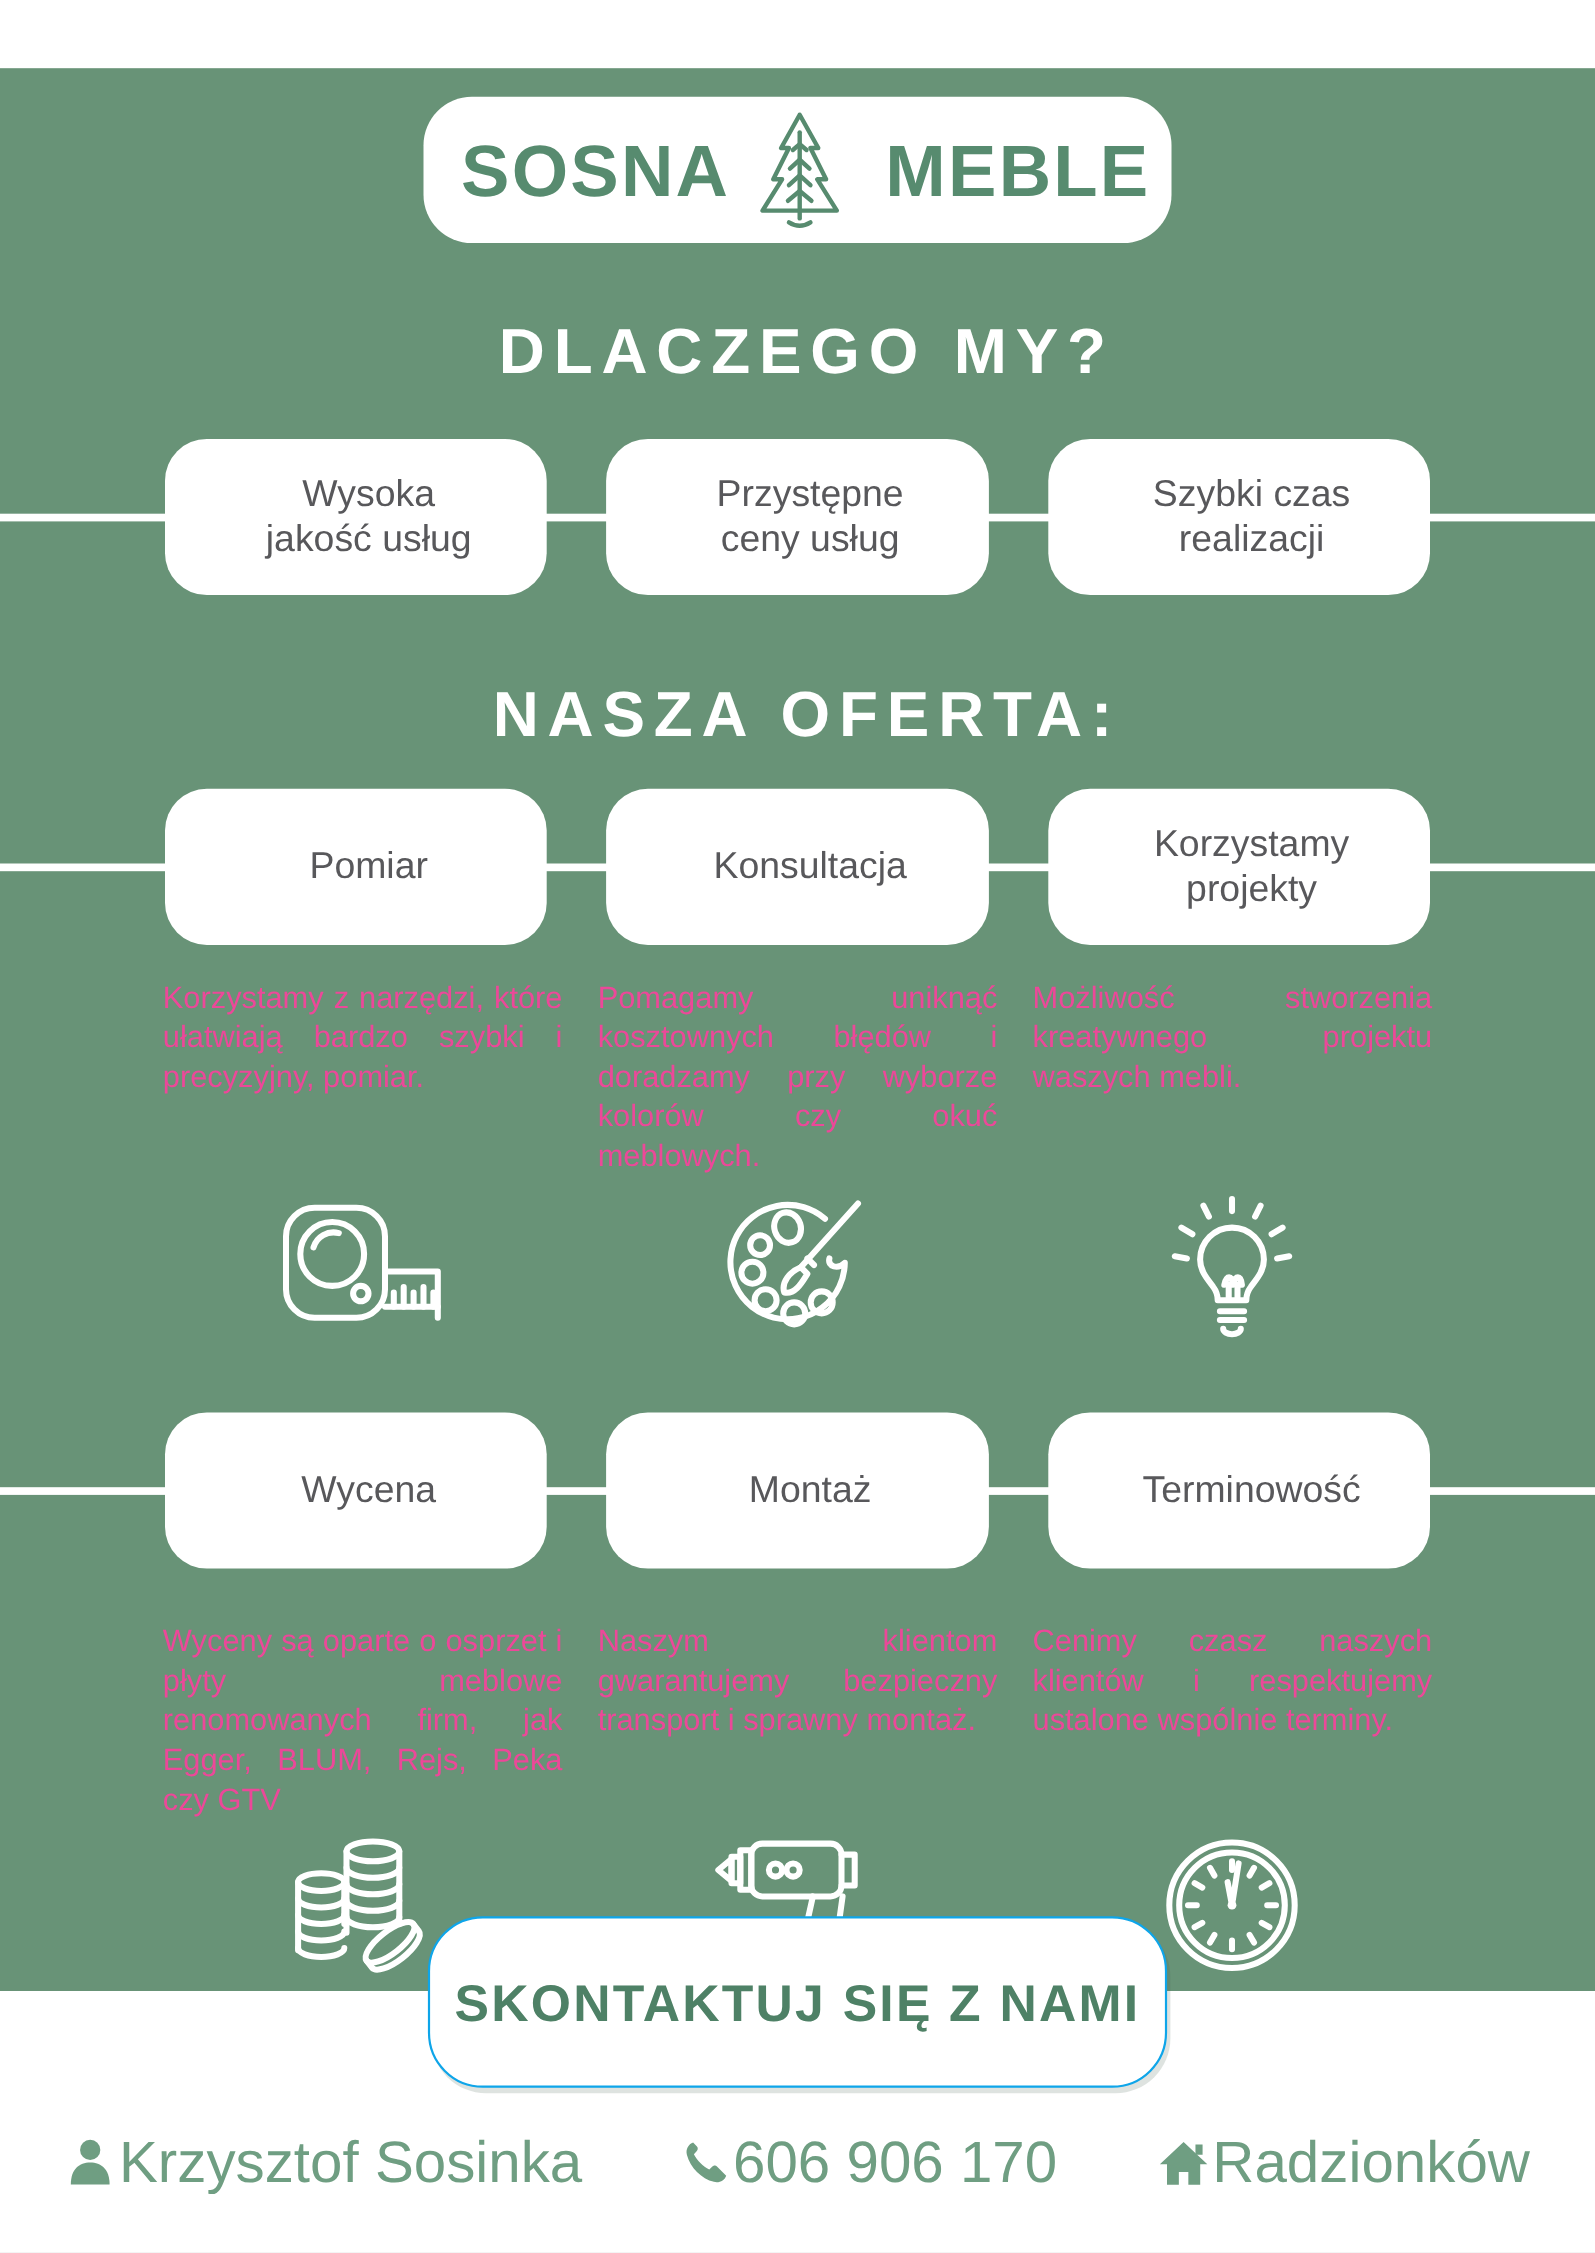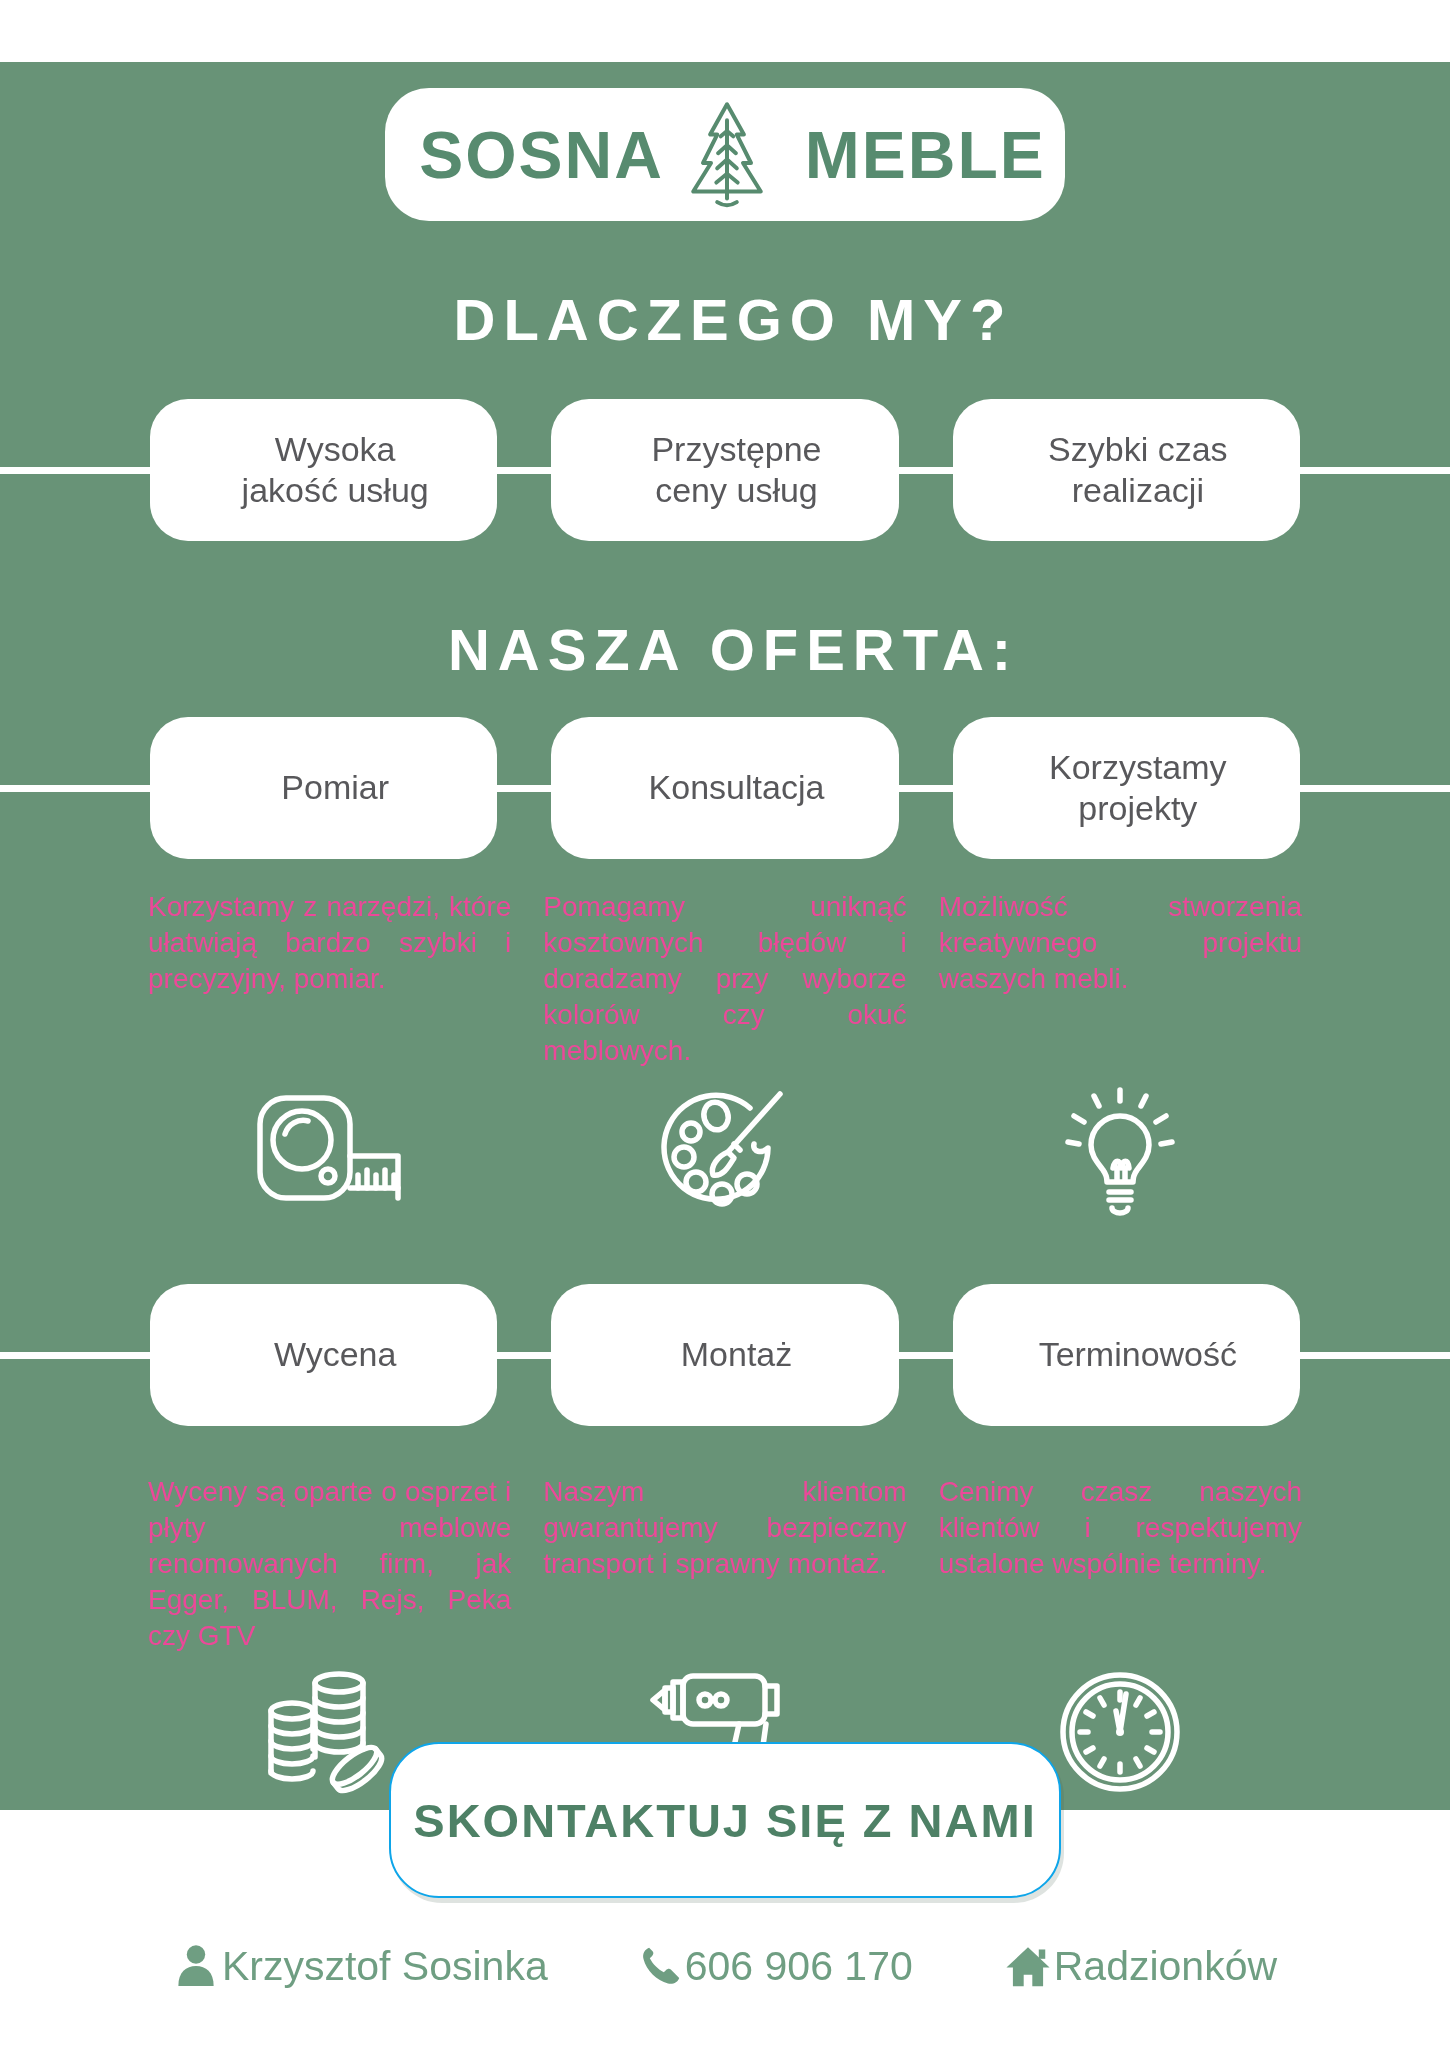--- a/index.html
+++ b/index.html
@@ -66,21 +66,21 @@
     display:flex;align-items:center;justify-content:center;
     color:#4e8166;font-size:47px;font-weight:700;letter-spacing:2px;
     box-shadow:3px 5px 0 rgba(70,100,85,.18);cursor:pointer;
   }
 
   
   .footer{
     position:absolute;top:1916px;left:0;width:100%;height:100px;
     display:flex;align-items:center;justify-content:center;gap:92px;background:#ffffff;
   }
-  .footer-item{display:flex;align-items:center;gap:3px;color:#6f9e82;font-size:41px;}
+  .footer-item{display:flex;align-items:center;gap:3px;color:#6f9e82;font-size:53px;}
   .footer-ic{fill:#6f9e82;}
 </style>
 </head>
 <body>
 
 <div class="page">
   <div class="green-bg"></div>
 
   <div class="content">
 

